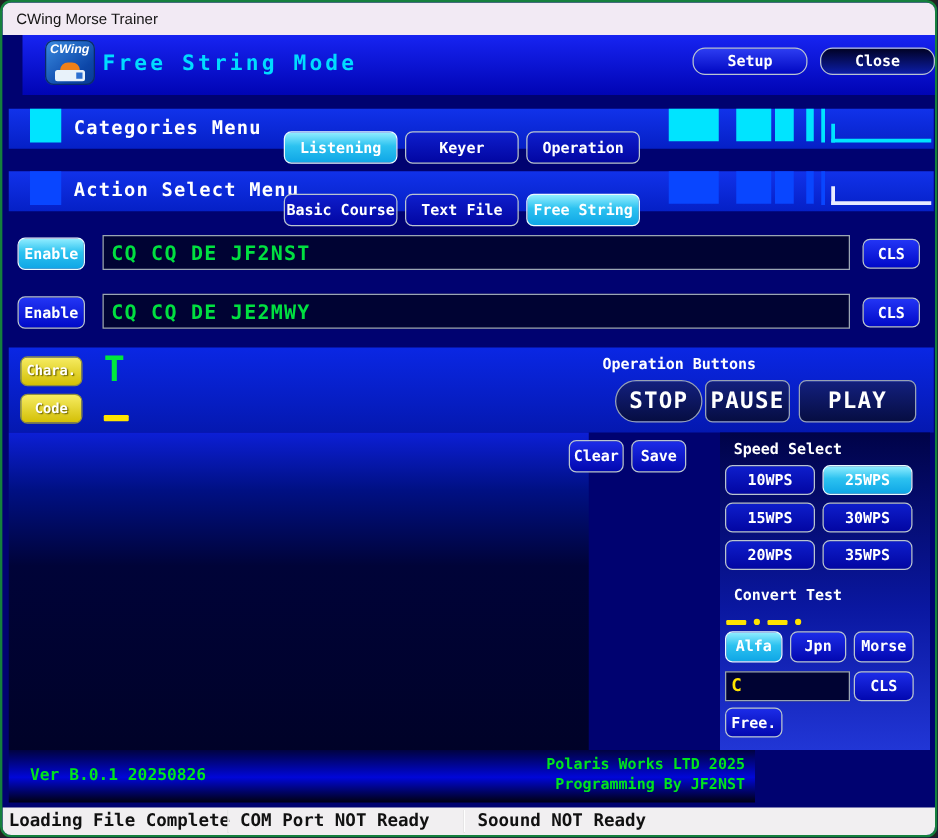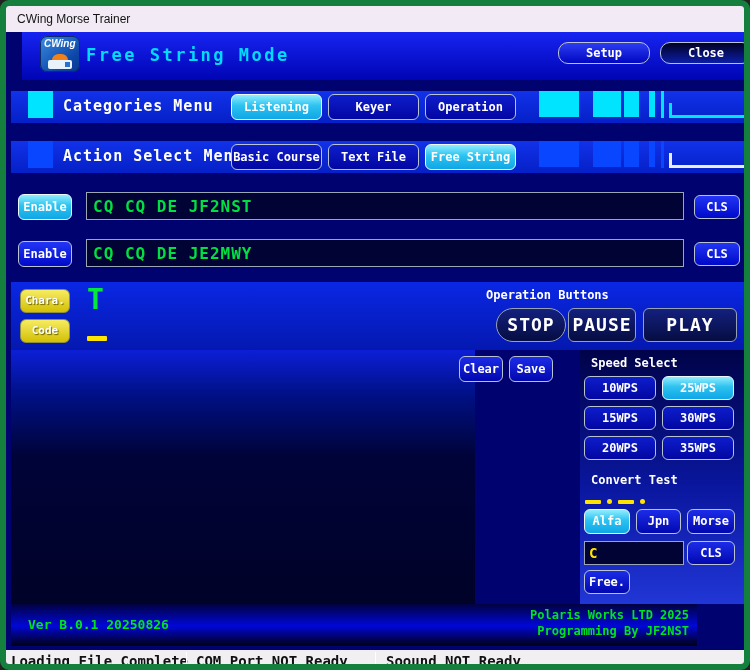--- a/index.html
+++ b/index.html
@@ -1,19 +1,19 @@
 <!DOCTYPE html>
 <html><head>
 <meta charset="utf-8">
 <style>
   * { margin:0; padding:0; box-sizing:border-box; }
   html,body { width:750px; height:670px; background:#222; }
   .window {
     position:relative; width:750px; height:670px;
-    border:6px solid #15803d; border-radius:9px; overflow:hidden;
+    border:2px solid #15803d; border-radius:9px; overflow:hidden;
     background:#000270;
     font-family:"DejaVu Sans Mono", monospace;
   }
   
   .titlebar {
     position:absolute; left:0; top:0; width:100%; height:26px;
     background:#f2eaf4; color:#141414;
     font-family:"Liberation Sans", sans-serif; font-size:12px; line-height:26px;
     padding-left:11px;
   }
@@ -45,21 +45,21 @@
     line-height:20px; background:linear-gradient(#010225,#0c1da8); }
 
   
   .menubar { position:absolute; left:5px; width:740px; height:32px;
     background:linear-gradient(180deg,#1132ea,#0520c6); }
   .menubar.cat { top:59px; } .menubar.act { top:109px; }
   .menubar .sq { position:absolute; left:17px; top:0; width:25px; height:27px; }
   .cat .sq { background:#00e4ff; } .act .sq { background:#0946ff; }
   .menubar-label { position:absolute; left:52px; top:6px; font-size:15px; font-weight:bold;
     color:#fff; letter-spacing:1px; white-space:nowrap; }
-  .menu-btn { top:3px; width:91px; height:26px; font-size:12px; line-height:24px;
+  .menu-btn { top:18px; width:91px; height:26px; font-size:12px; line-height:24px;
     background:linear-gradient(#0e1ecc,#0206a2); }
   .menu-btn.b0 { left:220px; } .menu-btn.b1 { left:317px; } .menu-btn.b2 { left:414px; }
   .btn.active { background:linear-gradient(#90edff 0%,#2cc2f0 45%,#0fa6e6 100%); border-color:#eafaff; }
   .deco b { position:absolute; top:0; height:26px; display:block; }
   .cat .deco b, .cat .deco i { background:#00e4ff; } .act .deco b { background:#0946ff; }
   .deco .d0 { left:528px; width:40px; } .deco .d1 { left:582px; width:28px; }
   .deco .d2 { left:613px; width:15px; } .deco .d3 { left:638px; width:6px; }
   .deco .d4 { left:650px; width:3px; height:27px; }
   .deco i { position:absolute; display:block; }
   .deco .rise { left:658px; top:12px; width:3px; height:15px; }
@@ -120,21 +120,21 @@
     background:linear-gradient(#1c2ce8,#0208b0);text-align:center; }
   .convert-input { position:absolute; left:4px; top:191px; width:100px; height:24px;
     background:#000333; border:1px solid #9aa6b4; color:#ffe400; font-size:14px; font-weight:bold;
     font-family:"DejaVu Sans Mono", monospace; padding:0 4px; outline:none; }
   .cls2-btn { left:107px; top:191px; width:48px; height:24px; font-size:12px; line-height:22px;
     background:linear-gradient(#1c2ce8,#0208b0); }
   .conv-btn { left:4px; top:220px; width:46px; height:24px; font-size:12px; line-height:22px;
     background:linear-gradient(#1c2ce8,#0208b0); }
 
   
-  .footer { position:absolute; left:5px; top:572px; width:686px; height:42px;
+  .footer { position:absolute; left:5px; top:572px; width:597px; height:42px;
     background:linear-gradient(180deg,#000240 0%,#0007d8 52%,#000012 100%); }
   .version { position:absolute; left:17px; top:13px; font-size:13px; font-weight:bold; color:#00e41c; }
   .credits { position:absolute; right:8px; top:3px; text-align:right; font-size:12px; font-weight:bold;
     color:#00e41c; line-height:16px; }
 
   
   .statusbar { position:absolute; left:0; top:644px; width:746px; height:22px; background:#f1eff1;
     color:#111; font-size:14px; font-weight:bold; line-height:22px; }
   .statusbar span { position:absolute; white-space:nowrap; }
   .st0 { left:5px; } .st1 { left:190px; } .st2 { left:380px; }

